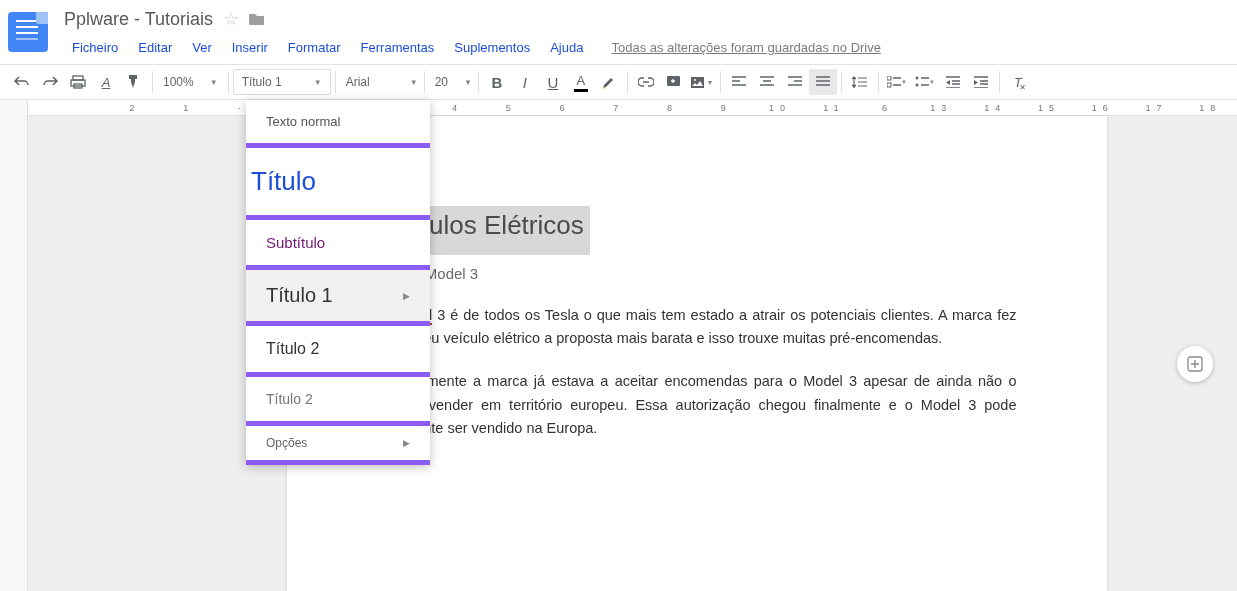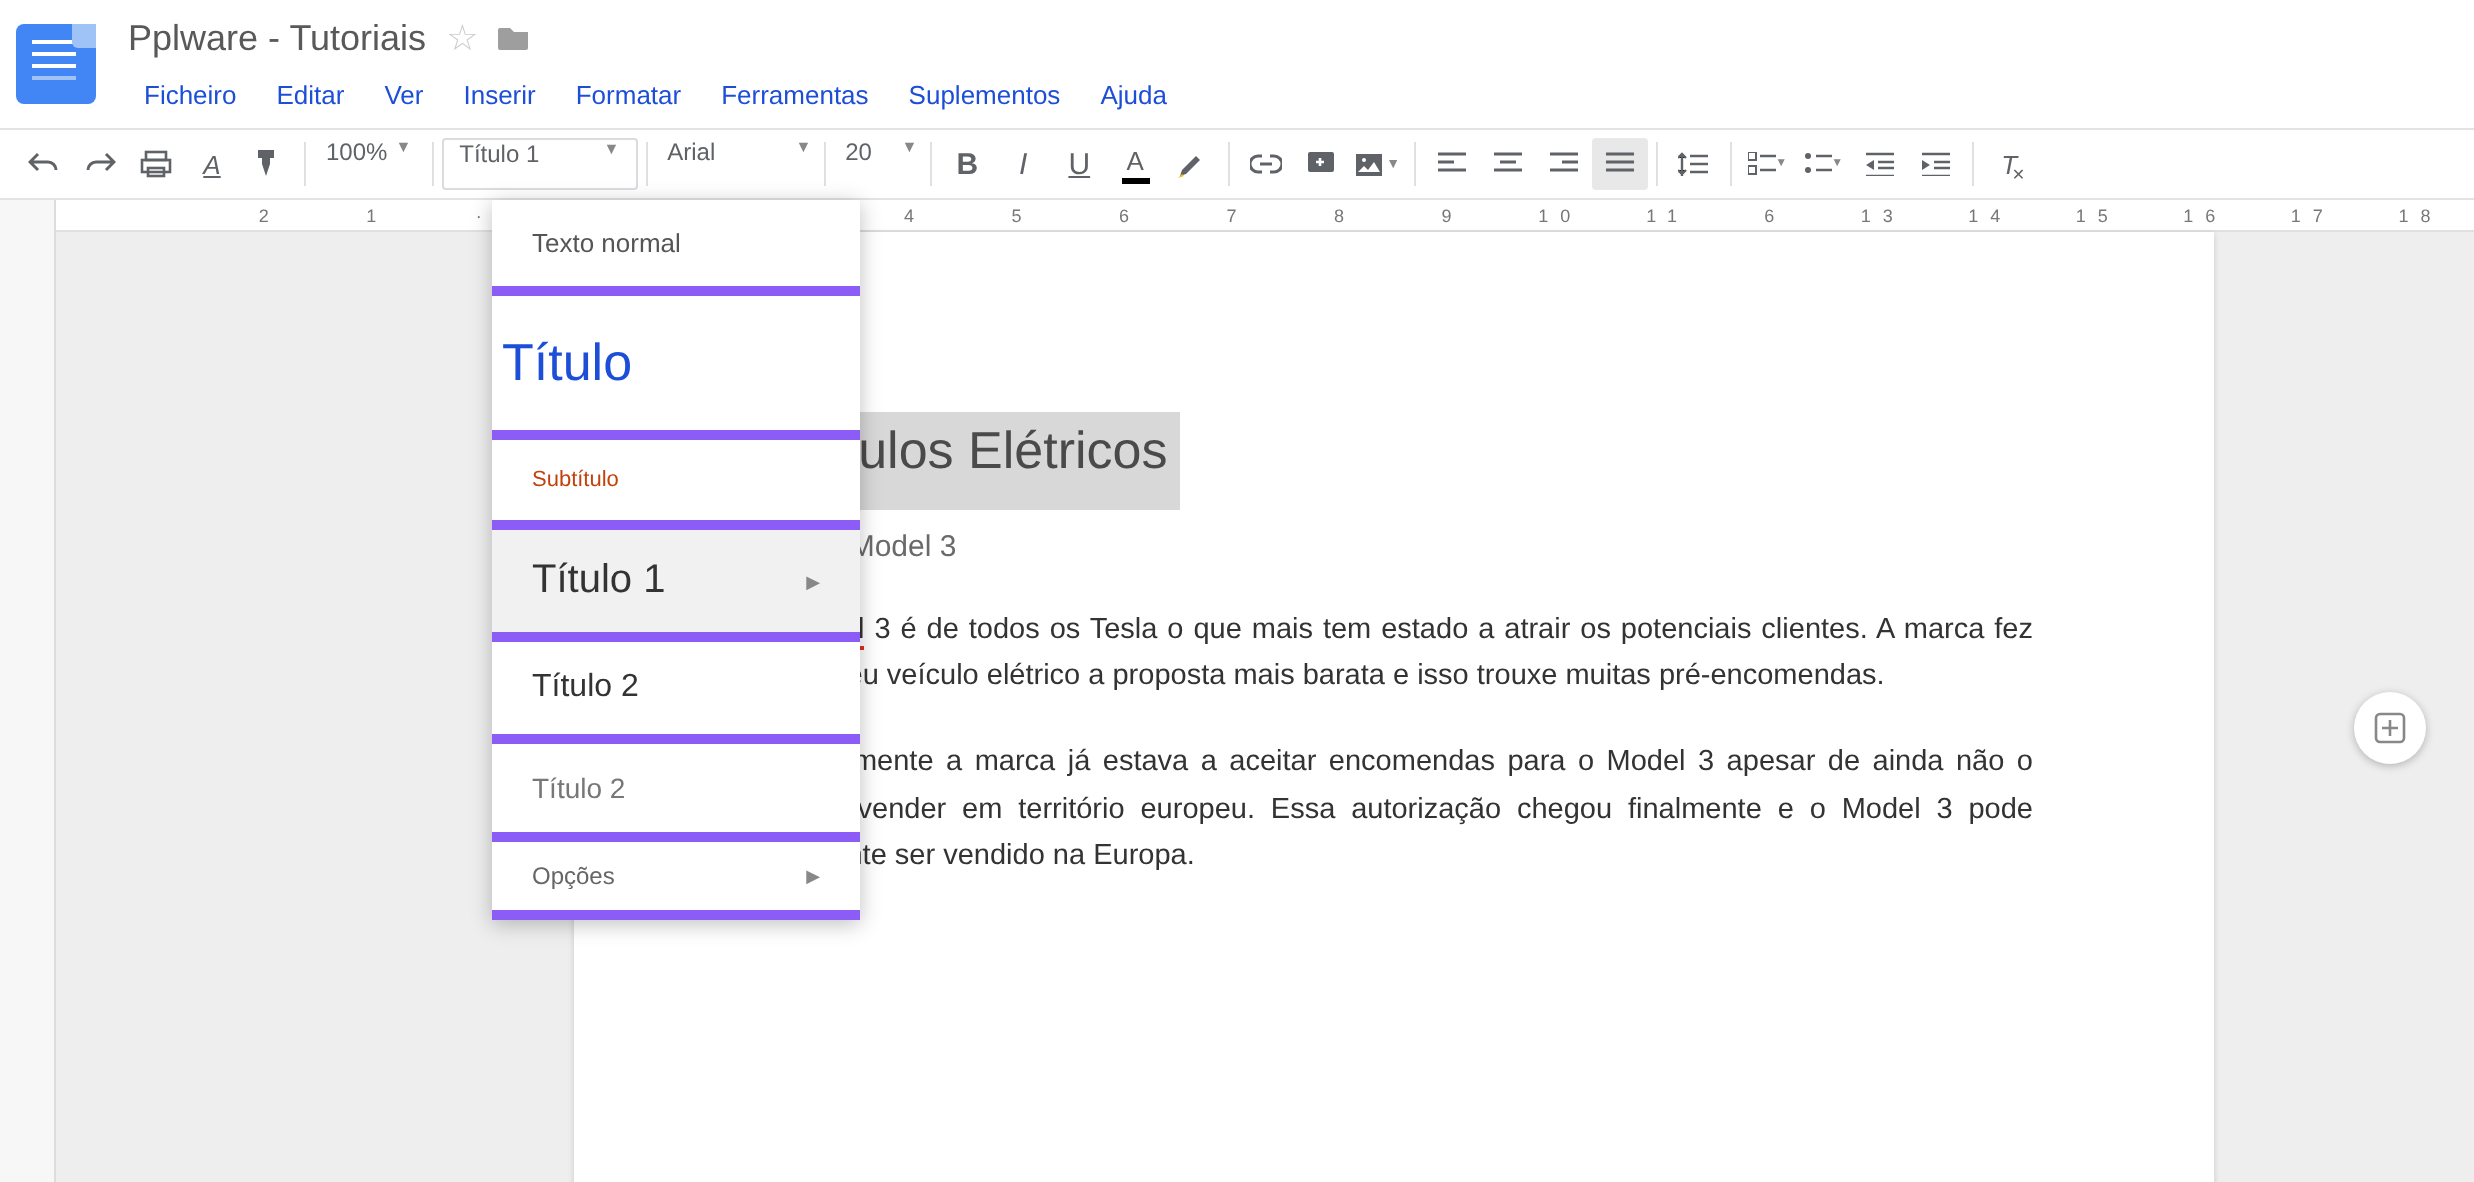--- a/index.html
+++ b/index.html
@@ -14,21 +14,21 @@
   .doc-title { font-size: 18px; color: #595959; }
   .star-icon { color: #ccc; font-size: 18px; }
   .folder-icon { color: #9e9e9e; font-size: 16px; }
   .menubar { display: flex; gap: 4px; margin-top: 6px; }
   .menu-item { font-size: 13px; color: #1d4ed8; padding: 4px 8px; cursor: pointer; }
   .save-status { font-size: 13px; color: #7b7b7b; text-decoration: underline; padding: 4px 8px; margin-left: 8px; }
   
   .toolbar { height: 36px; border-top: 1px solid #e3e3e3; border-bottom: 1px solid #e3e3e3; display: flex; align-items: center; padding: 0 8px; background: #fff; }
   .tb-btn { width: 28px; height: 26px; display: flex; align-items: center; justify-content: center; color: #5f6368; font-size: 15px; cursor: pointer; border-radius: 2px; }
   .tb-sep { width: 1px; height: 22px; background: #e0e0e0; margin: 0 4px; }
-  .tb-dd { display: flex; height: 26px; padding: 0 6px; font-size: 12px; color: #5f6368; cursor: pointer; gap: 4px; }
+  .tb-dd { display: flex; align-items: center; height: 26px; padding: 0 6px; font-size: 12px; color: #5f6368; cursor: pointer; gap: 16px; }
   .tb-dd .caret { font-size: 8px; color: #888; }
   .style-dd { border: 1px solid #dadce0; border-radius: 2px; min-width: 98px; justify-content: space-between; padding: 0 8px; }
   .font-dd { min-width: 80px; justify-content: space-between; padding-right: 2px;}
   .size-dd { min-width: 44px; justify-content: space-between; padding-right:2px;}
   .align-active { background: #e8e8e8; }
   .text-color { flex-direction: column; gap:1px; }
   .text-color .bar { width: 14px; height: 3px; background: #000; }
   
   .workspace { position: relative; height: calc(591px - 64px - 36px); background: #eeeeee; display: flex; }
   .ruler-v { width: 28px; background: #f7f7f7; border-right: 1px solid #ddd; }
@@ -39,21 +39,21 @@
   .page { width: 820px; min-height: 700px; background: #fff; box-shadow: 0 1px 3px rgba(0,0,0,0.15); margin-left: 128px; padding: 90px 90px 60px 90px; }
   .doc-h1 { font-size: 26px; font-weight: 400; color: #4a4a4a; background: #d8d8d8; display: inline-block; padding: 4px 6px 14px 2px; margin-bottom: 10px; }
   .doc-sub { font-size: 15px; color: #6a6a6a; margin-bottom: 22px; }
   .doc-p { font-size: 14.5px; color: #333; text-align: justify; line-height: 1.6; margin-bottom: 20px; }
   .underline-red { border-bottom: 2px dotted #d93025; }
   
   .dropdown { position: absolute; top: 100px; left: 246px; width: 184px; background: #fff; box-shadow: 0 2px 10px rgba(0,0,0,0.25); z-index: 50; }
   .dd-item { padding: 14px 20px; font-size: 13px; color: #555; border-bottom: 5px solid #8b5cf6; cursor: pointer; display:flex; align-items:center; justify-content: space-between;}
   .dd-item.normal { font-size: 13px; }
   .dd-item.titulo-big { font-size: 26px; color: #1d4ed8; font-weight: 400; padding: 18px 5px;}
-  .dd-item.subtitulo { font-size: 11px; color: #c2410c; }
+  .dd-item.subtitulo { font-size: 15px; color: #701a75; }
   .dd-item.h1 { font-size: 20px; color: #333; background: #f1f1f1; }
   .dd-item.h2 { font-size: 16px; color: #333; }
   .dd-item.h3 { font-size: 14px; color: #777; }
   .dd-item.opcoes { font-size: 12px; color: #666; padding: 10px 20px;}
   .dd-arrow { font-size: 9px; color: #888; }
   
   .explore-btn { position: absolute; right: 24px; top: 246px; width: 36px; height: 36px; border-radius: 50%; background: #fff; box-shadow: 0 1px 4px rgba(0,0,0,0.25); display:flex; align-items:center; justify-content:center; color:#888; font-size:16px; cursor:pointer;}
   
   svg { display: block; }
 </style>
@@ -74,20 +74,21 @@
     </div>
     <div class="menubar">
       <span class="menu-item">Ficheiro</span>
       <span class="menu-item">Editar</span>
       <span class="menu-item">Ver</span>
       <span class="menu-item">Inserir</span>
       <span class="menu-item">Formatar</span>
       <span class="menu-item">Ferramentas</span>
       <span class="menu-item">Suplementos</span>
       <span class="menu-item">Ajuda</span>
+      <span class="save-status">Todas as alterações foram guardadas no Drive</span>
     </div>
   </div>
 </div>
 
 <div class="toolbar">
   <div class="tb-btn">
       <svg width="16" height="14" viewBox="0 0 16 14">
         <path fill="none" stroke="#5f6368" stroke-width="1.5" d="M5 2 1 6l4 4M1 6h9a4 4 0 0 1 4 4"></path>
       </svg>
     </div>

